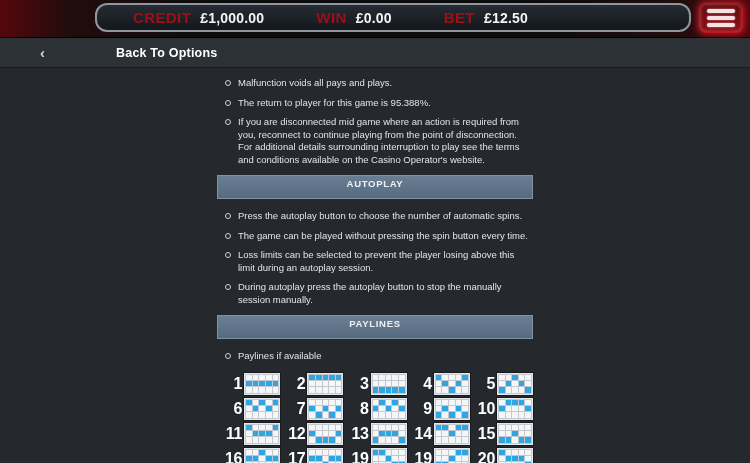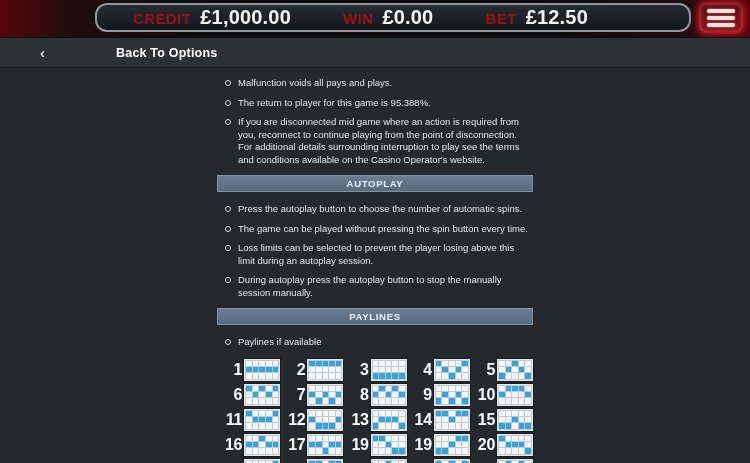--- a/index.html
+++ b/index.html
@@ -17,21 +17,21 @@
   }
   .credit-box {
     position:absolute; left:95px; top:3px; width:556px; height:25px;
     border:2px solid #8f969c; border-radius:12px;
     background:linear-gradient(#262b33,#14181d);
     display:flex; align-items:center; padding-left:36px;
   }
   .stat-group { display:flex; align-items:baseline; }
   .stat-group + .stat-group { margin-left:52px; }
   .stat-label { color:#9c1016; font-size:15px; font-weight:bold; letter-spacing:.4px; }
-  .stat-value { color:#f4f4f4; font-size:20px; font-weight:bold; margin-left:9px; letter-spacing:.2px; }
+  .stat-value { color:#f4f4f4; font-size:14px; font-weight:bold; margin-left:9px; letter-spacing:.2px; }
   .menu-btn {
     position:absolute; right:7px; top:3px; width:42px; height:28px;
     border-radius:6px; border:1px solid #c01622;
     background:linear-gradient(#5d0a0e,#8e1016);
     box-shadow:0 0 7px 1px rgba(235,30,45,.85), inset 0 0 4px rgba(255,130,130,.55);
     display:flex; flex-direction:column; justify-content:center; align-items:center; gap:3px;
     cursor:pointer;
   }
   .menu-bar { width:28px; height:4px; border-radius:2px; background:#f6e3e4; box-shadow:0 0 2px #ff9a9a; }
   
@@ -47,21 +47,21 @@
   .bullets { list-style:none; margin:0; padding:1px 0 0 8px; }
   .bullets li {
     position:relative; padding-left:13px; margin:5px 0 7px;
     color:#e2e4e6; font-size:9.5px; line-height:12.5px; max-width:296px;
   }
   .bullets li .ring {
     position:absolute; left:0; top:3px; width:4px; height:4px;
     border:1px solid #cfd3d6; border-radius:50%;
   }
   .section-header {
-    height:17px; line-height:15px; text-align:center; box-sizing:border-box;
+    height:24px; line-height:15px; text-align:center; box-sizing:border-box;
     background:linear-gradient(#6a7f94,#566b80);
     border:1px solid #7e90a2;
     color:#eef1f4; font-size:9.5px; font-weight:bold; letter-spacing:.7px;
     margin:9px 0 5px;
   }
   
   .paylines-grid {
     display:grid; grid-template-columns:repeat(5,1fr);
     row-gap:3px; margin:10px 0 2px;
   }

